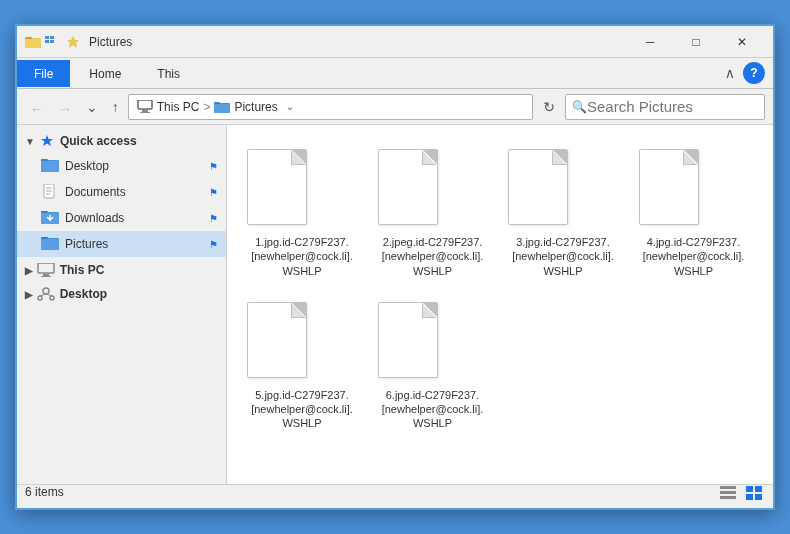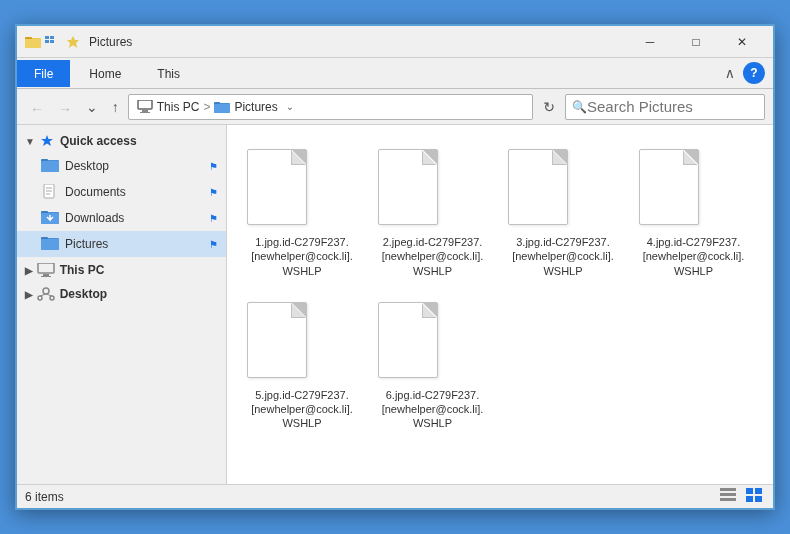--- a/index.html
+++ b/index.html
@@ -296,21 +296,21 @@
       line-height: 1.3;
       max-width: 110px;
     }
 
     
     .status-bar {
       height: 24px;
       background: #f0f0f0;
       border-top: 1px solid #d0d0d0;
       display: flex;
-      align-items: center;
+      align-items: flex-start;
       padding: 0 8px;
       font-size: 12px;
       color: #333;
     }
     .status-right {
       margin-left: auto;
       display: flex;
       gap: 4px;
     }
     .view-btn {

